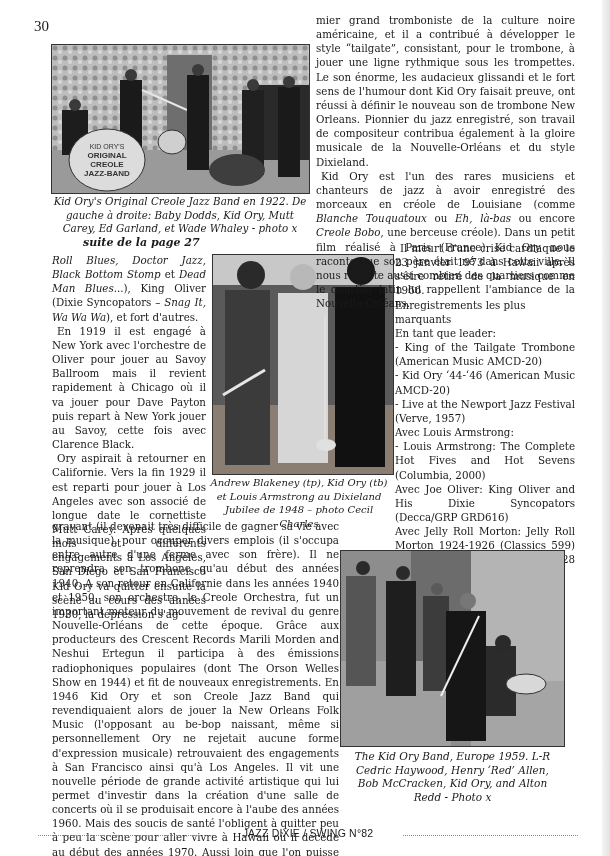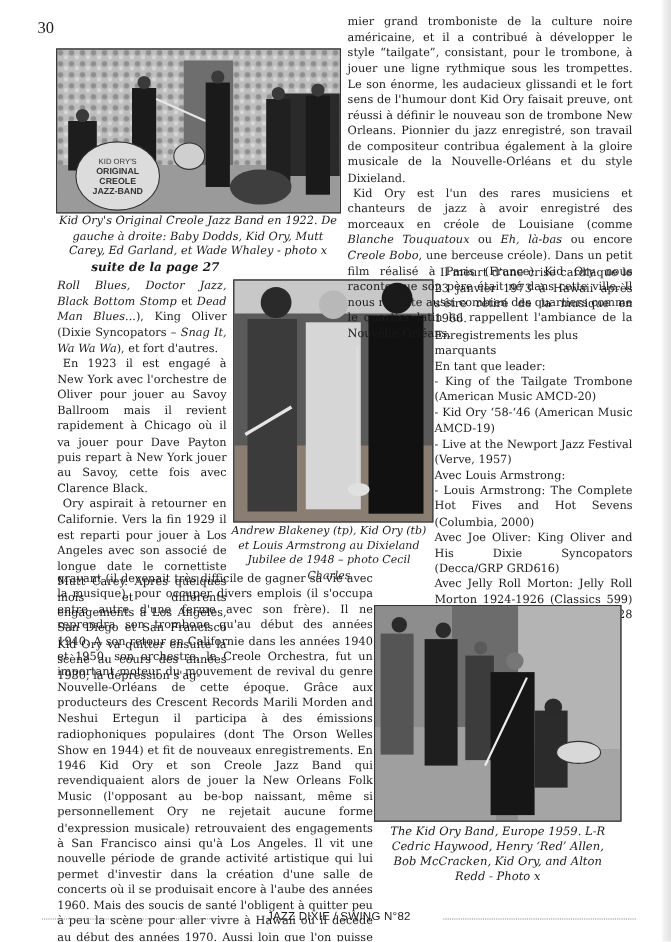--- a/index.html
+++ b/index.html
@@ -65,21 +65,21 @@
     <text x="55" y="131" text-anchor="middle" font-size="8" font-weight="bold" font-family="Liberation Sans, sans-serif" fill="#333">JAZZ-BAND</text>
     <ellipse cx="120" cy="97" rx="14" ry="12" fill="#cfcfcf" stroke="#333"></ellipse>
   </svg>
 </div>
 <div class="abs caption" style="left:52px; top:195px; width:256px;">Kid Ory's Original Creole Jazz Band en 1922.  De gauche à droite: Baby Dodds, Kid Ory, Mutt Carey, Ed Garland, et Wade Whaley - photo x</div>
 
 <div class="abs kicker" style="left:52px; top:236px;margin-left:31px;">suite de la page 27</div>
 
 <div class="abs body-text" style="left:52px; top:253px; width:154px;">
   <p><i>Roll Blues, Doctor Jazz, Black Bottom Stomp</i><span> et </span><i>Dead Man Blues</i><span>...), King Oliver (Dixie Syncopators – </span><i>Snag It, Wa Wa Wa</i><span>), et fort d'autres.</span></p>
-  <p class="indent">En 1923 il est engagé à New York avec l'orchestre de Oliver pour jouer au Savoy Ballroom mais il revient rapidement à Chicago où il va jouer pour Dave Payton puis repart à New York jouer au Savoy, cette fois avec Clarence Black.</p>
+  <p class="indent">En 1919 il est engagé à New York avec l'orchestre de Oliver pour jouer au Savoy Ballroom mais il revient rapidement à Chicago où il va jouer pour Dave Payton puis repart à New York jouer au Savoy, cette fois avec Clarence Black.</p>
   <p class="indent">Ory aspirait à retourner en Californie. Vers la fin 1929 il est reparti pour jouer à Los Angeles avec son associé de longue date le cornettiste Mutt Carey. Après quelques mois et différents engagements à Los Angeles, San Diego et San Francisco Kid Ory va quitter ensuite la scène au cours des années 1930, la dépression s'ag-</p>
 </div>
 
 <div class="abs photo" style="left:212px; top:254px; width:180px; height:219px;">
   <svg viewBox="0 0 180 219" preserveAspectRatio="none">
     <rect width="180" height="219" fill="#5a5a5a"></rect>
     <rect x="0" y="0" width="180" height="30" fill="#c8c8c8"></rect>
     <rect x="0" y="150" width="180" height="69" fill="#8a7d72"></rect>
 
     <rect x="12" y="35" width="45" height="175" fill="#3b3b3b"></rect>
@@ -105,21 +105,21 @@
 <div class="abs body-text" style="left:316px; top:13px; width:259px;">
   <p>mier grand tromboniste de la culture noire américaine, et il a contribué à développer le style “tailgate”, consistant, pour le trombone, à jouer une ligne rythmique sous les trompettes. Le son énorme, les audacieux glissandi et le fort sens de l'humour dont Kid Ory faisait preuve, ont réussi à définir le nouveau son de trombone New Orleans. Pionnier du jazz enregistré, son travail de compositeur contribua également à la gloire musicale de la Nouvelle-Orléans et du style Dixieland.</p>
   <p class="indent"><span>Kid Ory est l'un des rares musiciens et chanteurs de jazz à avoir enregistré des morceaux en créole de Louisiane (comme </span><i>Blanche Touquatoux</i><span> ou </span><i>Eh, là-bas</i><span> ou encore </span><i>Creole Bobo</i><span>, une berceuse créole). Dans un petit film réalisé à Paris (France) Kid Ory nous raconte que son père était né dans cette ville. Il nous raconte aussi combien des quartiers comme le quartier latin lui rappellent l'ambiance de la Nouvelle-Orléans.</span></p>
 </div>
 
 <div class="abs body-text" style="left:395px; top:241px; width:180px;">
   <p class="indent">Il meurt d'une crise cardiaque le 23 janvier 1973 à Hawaii après s'être retiré de la musique en 1966.</p>
   <p style="text-align:left;">Enregistrements les plus marquants</p>
   <p>En tant que leader:</p>
   <p>- King of the Tailgate Trombone (American Music AMCD-20)</p>
-  <p>- Kid Ory ‘58-‘46 (American Music AMCD-19)</p>
+  <p>- Kid Ory ‘44-‘46 (American Music AMCD-20)</p>
   <p>- Live at the Newport Jazz Festival (Verve, 1957)</p>
   <p>Avec Louis Armstrong:</p>
   <p>- Louis Armstrong: The Complete Hot Fives and Hot Sevens (Columbia, 2000)</p>
   <p>Avec Joe Oliver: King Oliver and His Dixie Syncopators (Decca/GRP GRD616)</p>
   <p>Avec Jelly Roll Morton: Jelly Roll Morton 1924-1926 (Classics 599) et Jelly Roll Morton 1926-1928 (Classics 612).</p>
 </div>
 
 <div class="abs photo" style="left:340px; top:550px; width:223px; height:195px;">
   <svg viewBox="0 0 223 195" preserveAspectRatio="none">
     <rect width="223" height="195" fill="#8d8d8d"></rect>

